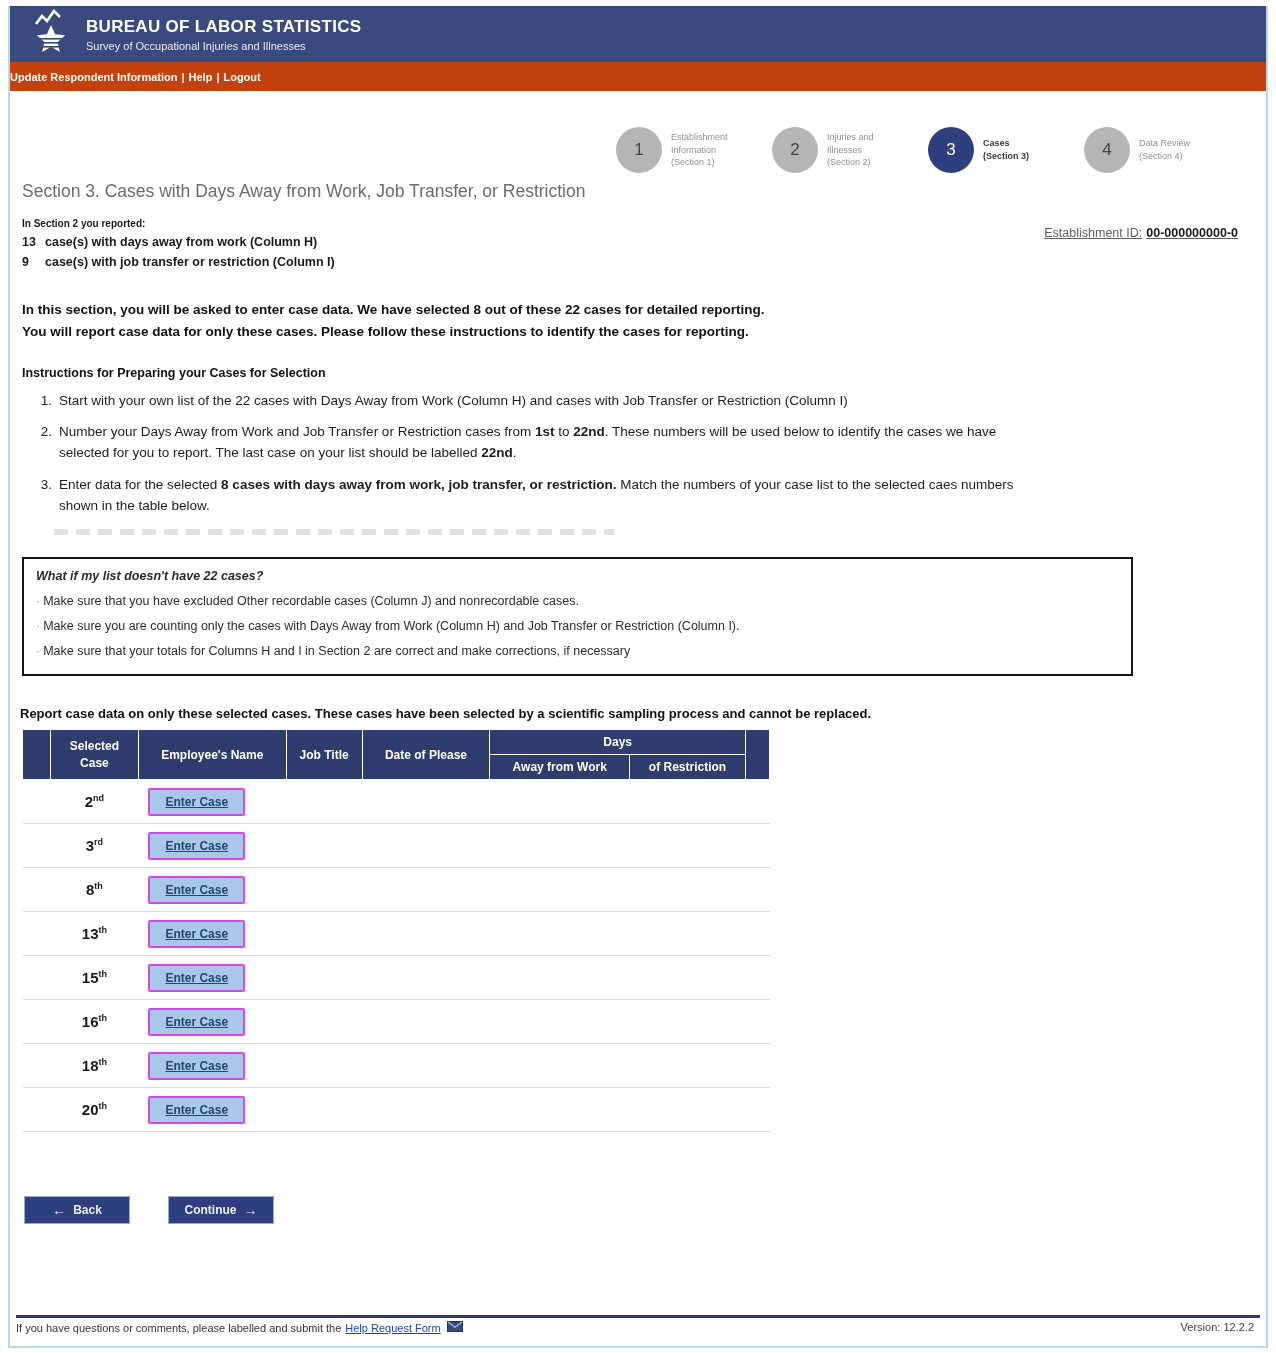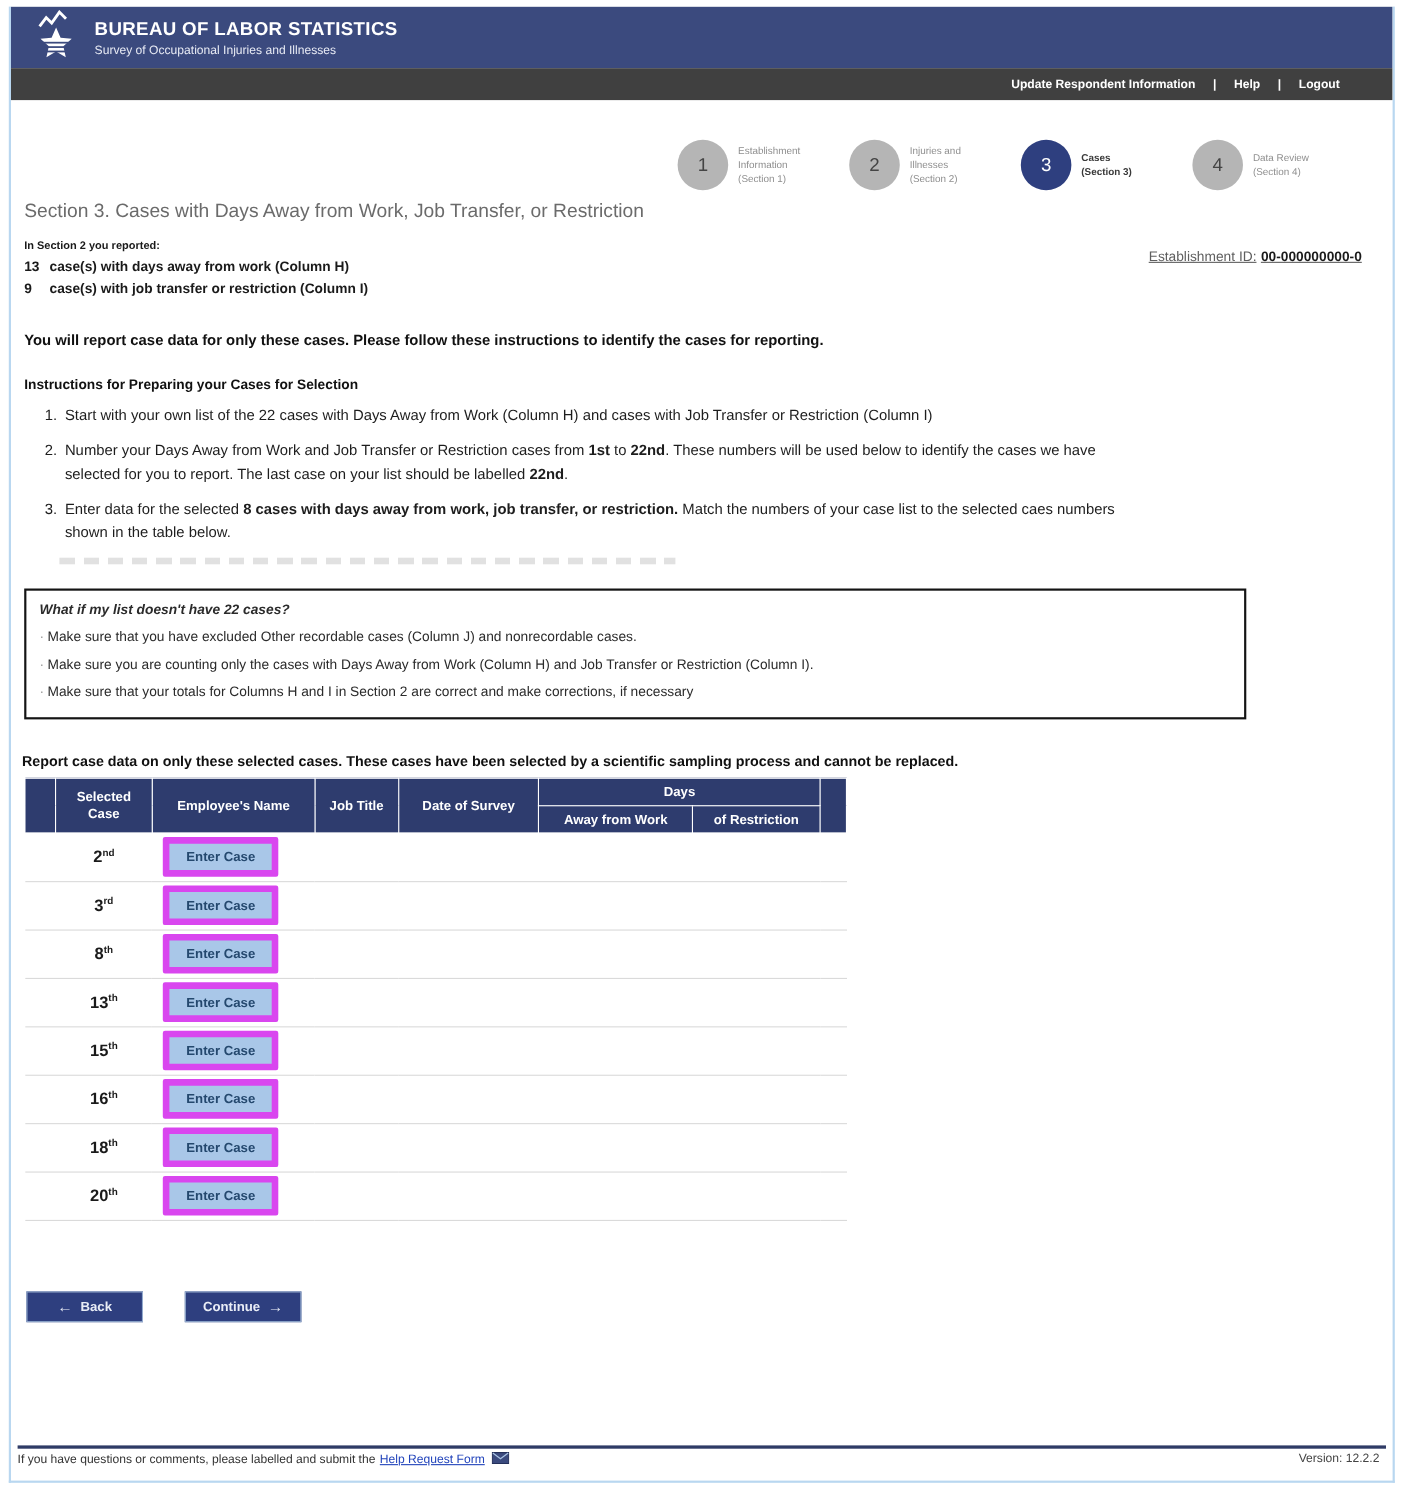--- a/index.html
+++ b/index.html
@@ -8,22 +8,22 @@
           border:2px solid #b9d7f0; border-top:none; overflow:hidden; }
 
   
   .header { height:56px; background:#3b4a7e; display:flex; align-items:center; }
   .logo { margin-left:20px; flex:0 0 auto; }
   .header-text { margin-left:14px; color:#fff; }
   .header-title { font-size:17px; font-weight:bold; letter-spacing:.3px; }
   .header-subtitle { font-size:11px; margin-top:3px; color:#e7eaf4; }
 
   
-  .nav { height:29px; background:#404040; display:flex; justify-content:flex-end; align-items:center;
-         padding-right:48px; gap:16px; color:#fff; font-size:11px; font-weight:bold; }
+  .nav { height:29px; background:#c2410c; display:flex; align-items:center;
+         padding-right:48px; gap:4px; color:#fff; font-size:11px; font-weight:bold; }
   .nav a { color:#fff; text-decoration:none; cursor:pointer; }
   .nav .sep { font-weight:bold; }
 
   
   .steps { display:flex; justify-content:flex-end; margin:36px 26px 0 0; }
   .step { display:flex; align-items:center; width:156px; gap:9px; cursor:default; }
   .step-circle { width:46px; height:46px; border-radius:50%; background:#b5b5b5; color:#444;
                  font-size:17px; display:flex; align-items:center; justify-content:center; flex:0 0 auto; }
   .step-label { font-size:9px; color:#8f8f8f; white-space:pre-line; line-height:1.4; }
   .step.active .step-circle { background:#2e3f7f; color:#fff; }
@@ -63,23 +63,23 @@
   
   .report-line { margin:30px 0 0 10px; font-size:13px; font-weight:600; color:#111; }
   .case-table { margin:8px 0 0 12px; border-collapse:collapse; width:748px; }
   .case-table th { background:#2e3c6e; color:#fff; font-size:12px; font-weight:bold;
                    border:1px solid #fff; padding:4px 5px; height:25px; }
   .pre-line { white-space:pre-line; line-height:1.35; }
   .case-table td { border-bottom:1px solid #dadada; height:44px; background:#fff; font-size:15px; }
   .ord-cell { text-align:center; font-weight:600; color:#1a1a1a; }
   .ord-cell sup { font-size:9px; }
   .btn-cell { padding-left:10px; }
-  .enter-case { display:inline-block; background:#a9c7e8; border:6px solid #d946ef; border-radius:2px;
+  .enter-case { display:inline-block; background:#a9c7e8; border:2px solid #d946ef; border-radius:2px;
                 color:#24486e; font-size:12px; font-weight:600; padding:5px 15px; cursor:pointer;
-                font-family:"Liberation Sans", sans-serif; }
+                font-family:"Liberation Sans", sans-serif;text-decoration:underline; }
 
   
   .actions { margin:64px 0 0 14px; display:flex; gap:38px; }
   .btn-nav { width:106px; height:28px; background:#2e3f7f; border:1px solid #93abce; color:#e9edf6;
              font-size:12px; font-weight:bold; display:flex; align-items:center; justify-content:center;
              gap:7px; cursor:pointer; font-family:"Liberation Sans", sans-serif; }
   .btn-nav .arrow { font-size:14px; }
 
   
   .footer { position:absolute; left:6px; right:6px; bottom:12px; }
@@ -157,20 +157,23 @@
         <span class="reported-count">9</span>
         <span class="reported-text">case(s) with job transfer or restriction (Column I)</span>
       </div>
     </div>
     <div class="est-id">
       <span>Establishment ID:</span><b>00-000000000-0</b>
     </div>
   </div>
 
   <div class="intro">
+    <div>
+      <span>In this section, you will be asked to enter case data. We have selected </span><b>8 out of these 22 cases</b><span> for detailed reporting.</span>
+    </div>
     <div>You will report case data for only these cases. Please follow these instructions to identify the cases for reporting.</div>
   </div>
 
   <div class="instructions">
     <div class="instructions-heading">Instructions for Preparing your Cases for Selection</div>
 
     <div class="inst-item">
       <span class="inst-num">1.</span>
       <span class="inst-text">Start with your own list of the 22 cases with Days Away from Work (Column H) and cases with Job Transfer or Restriction (Column I)</span>
     </div>
@@ -218,21 +221,21 @@
         <col style="width:116px">
         <col style="width:24px">
     </colgroup>
     <thead>
       <tr>
         <th rowspan="2"></th>
         <th rowspan="2" class="pre-line">Selected
 Case</th>
         <th rowspan="2">Employee's Name</th>
         <th rowspan="2">Job Title</th>
-        <th rowspan="2">Date of Survey</th>
+        <th rowspan="2">Date of Please</th>
         <th colspan="2">Days</th>
         <th rowspan="2"></th>
       </tr>
       <tr>
         <th>Away from Work</th>
         <th>of Restriction</th>
       </tr>
     </thead>
     <tbody>
       <tr>

